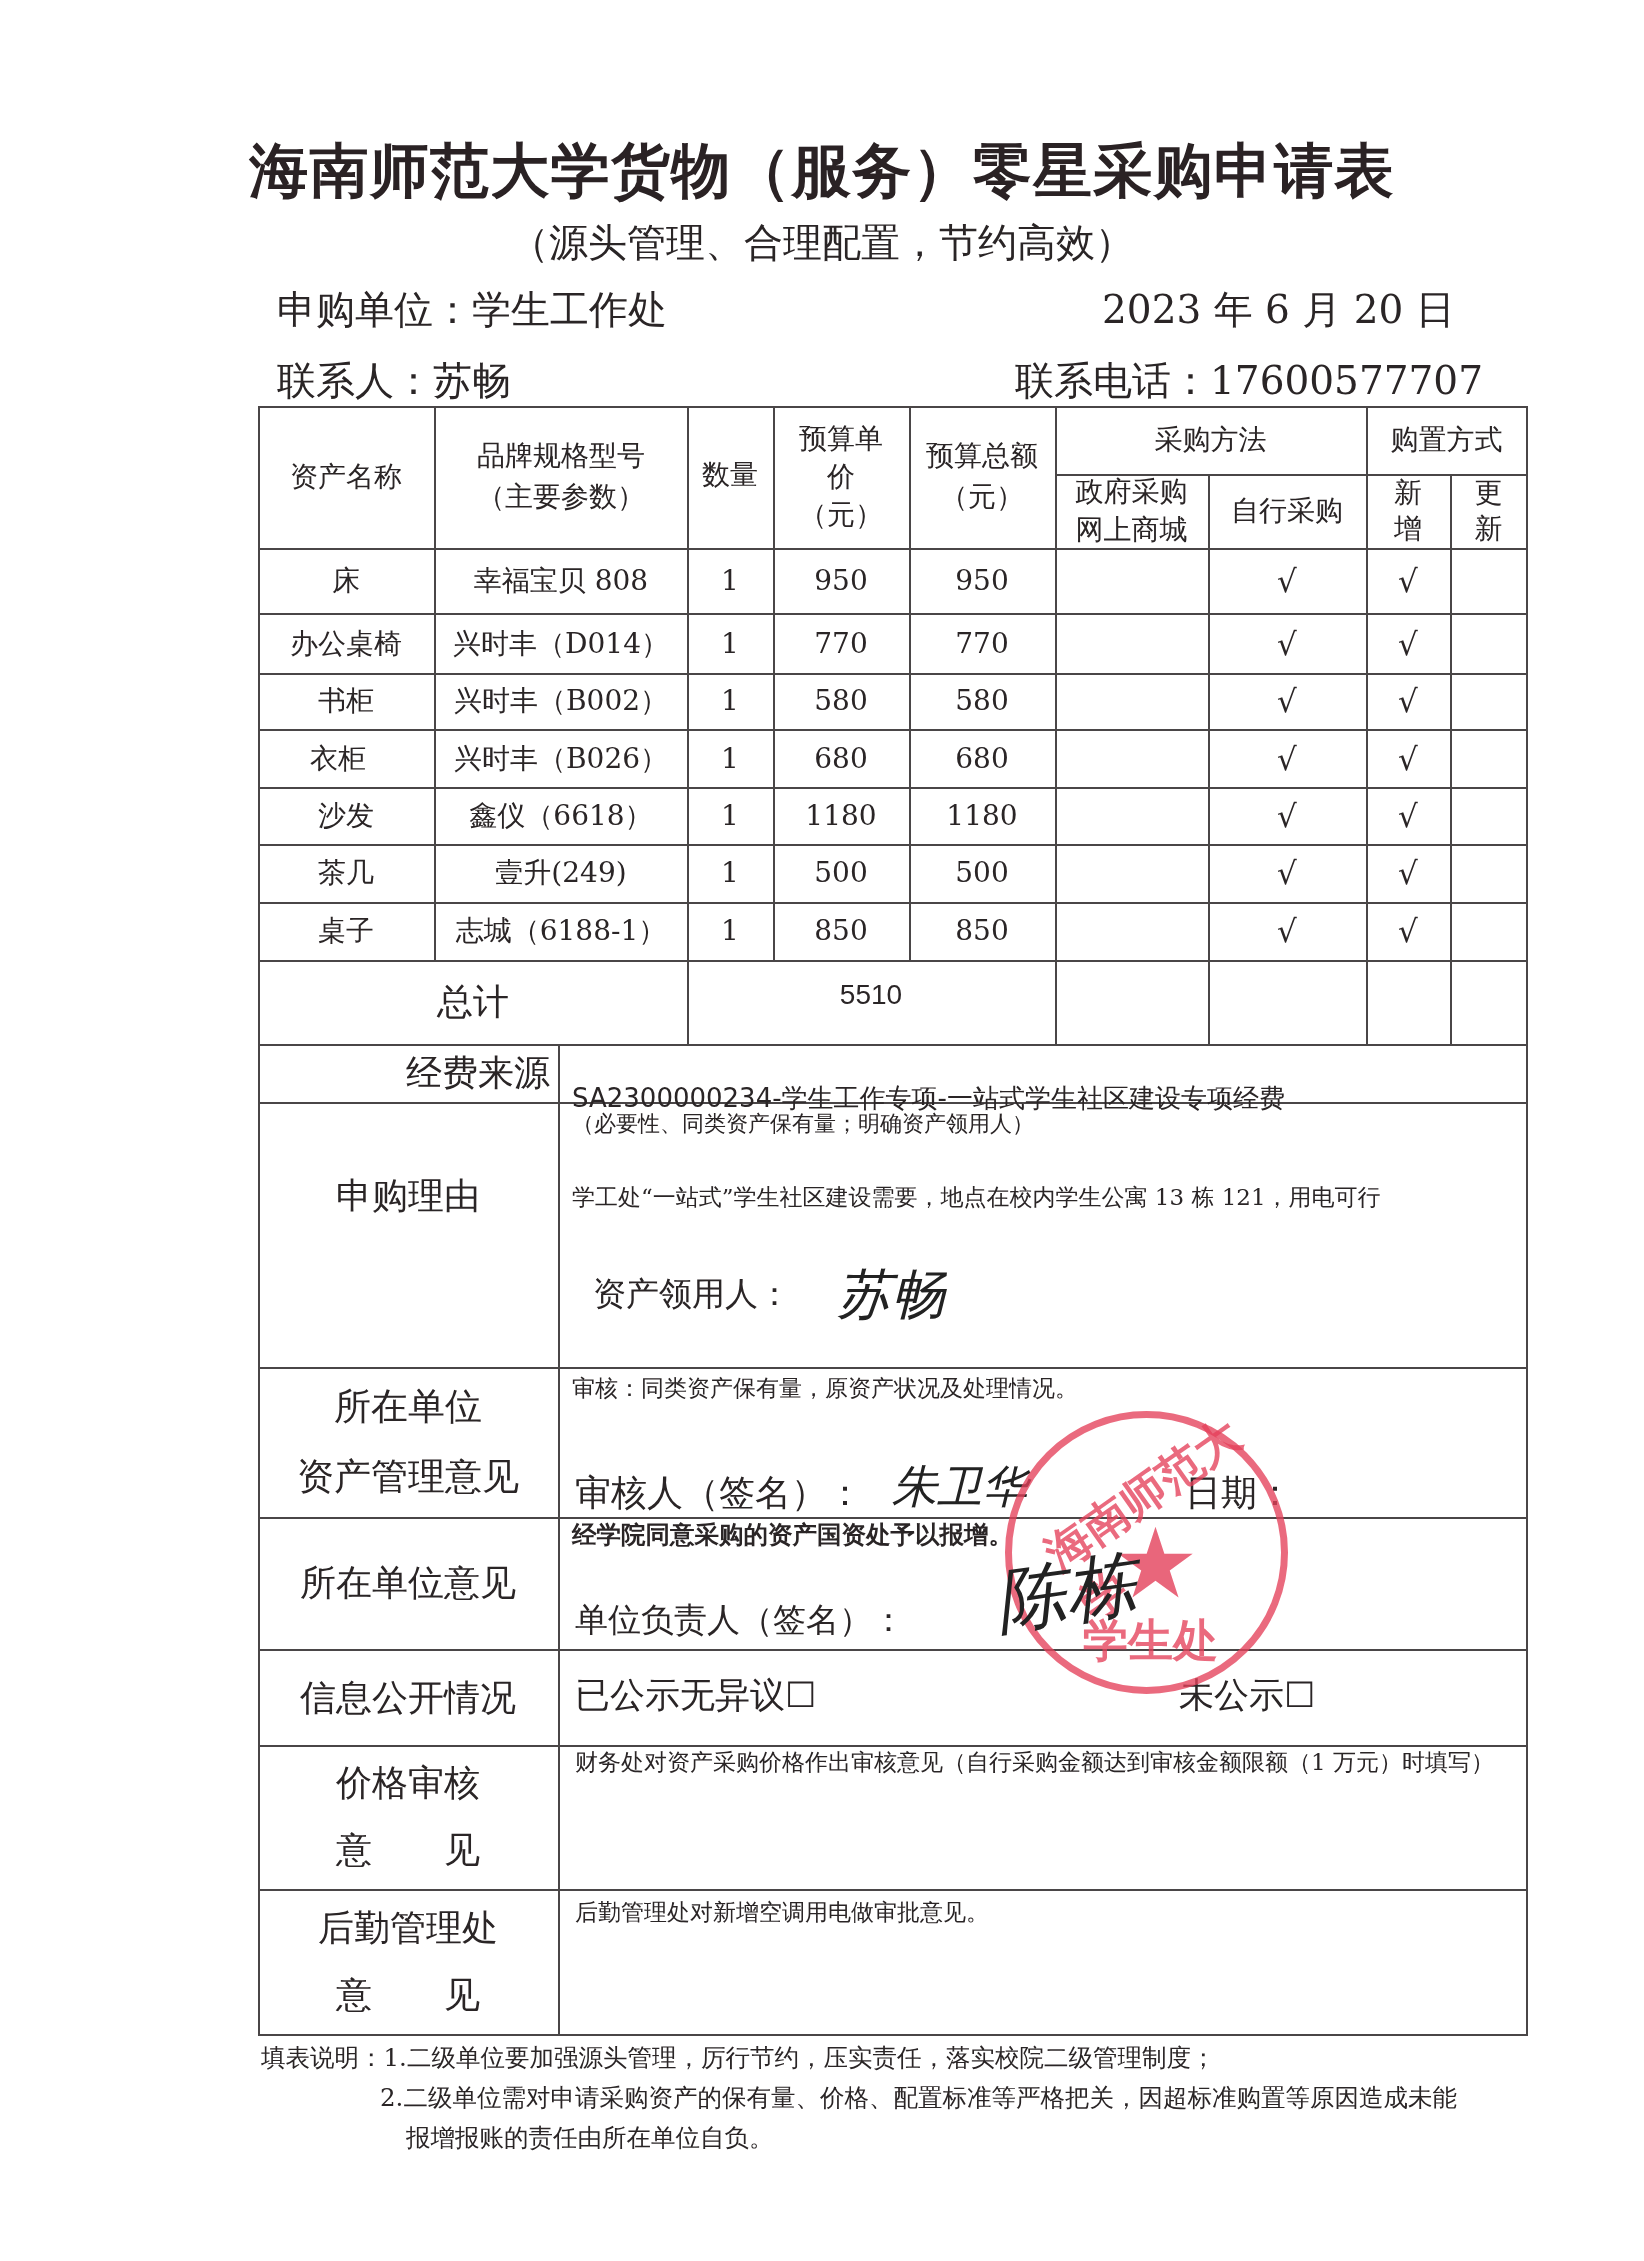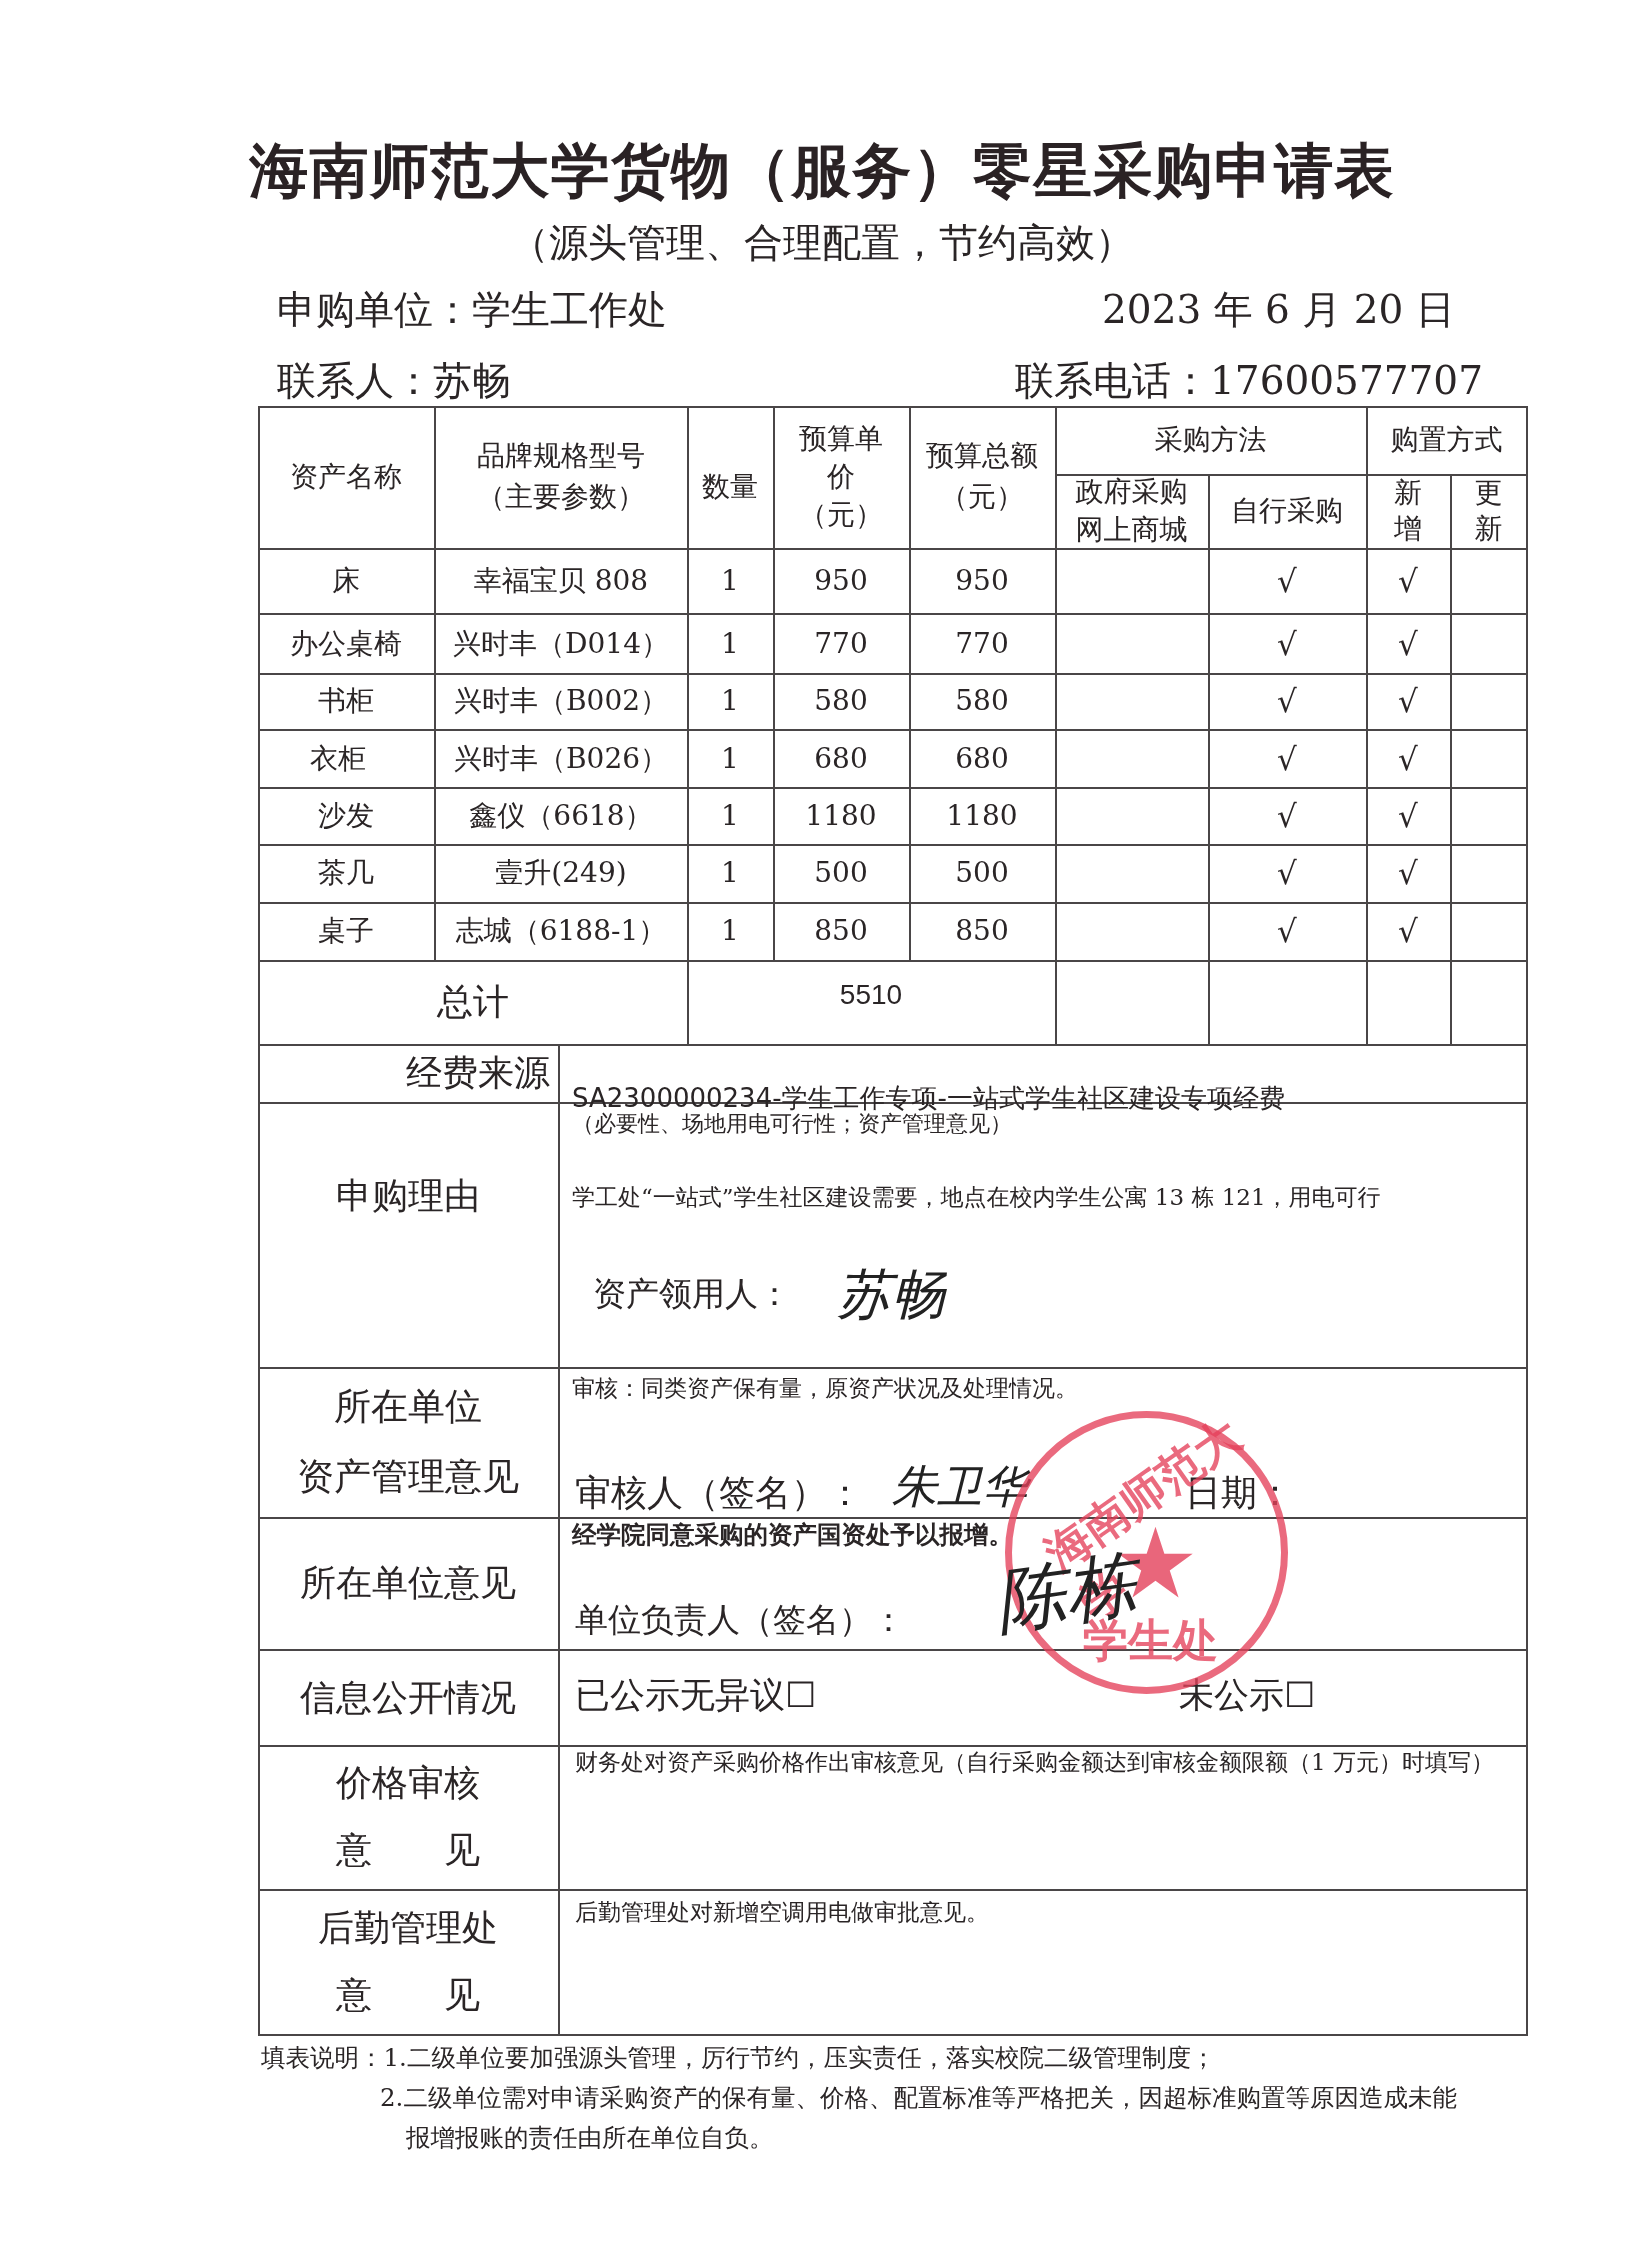--- a/index.html
+++ b/index.html
@@ -79,21 +79,21 @@
   <div class="tbl-line v" style="left:1450px; top:474px; height:570px;"></div>
 
   <div class="tbl-line v" style="left:558px; top:1044px; height:992px;"></div>
 </div>
 
 <div class="cell" style="left:258px; top:406px; width:176px; height:142px;">
     <span>资产名称</span>
   </div>
 <div class="cell" style="left:434px; top:406px; width:254px; height:142px; white-space:pre-line;"><span>品牌规格型号
 （主要参数）</span></div>
-<div class="cell" style="left:687px; top:416px; width:86px; height:142px;">
+<div class="cell" style="left:687px; top:404px; width:86px; height:142px;">
     <span>数量</span>
   </div>
 <div class="cell" style="left:773px; top:406px; width:136px; height:142px; white-space:pre-line; line-height:1.35;"><span>预算单
 价
 （元）</span></div>
 <div class="cell" style="left:909px; top:406px; width:146px; height:142px; white-space:pre-line;"><span>预算总额
 （元）</span></div>
 <div class="cell" style="left:1055px; top:406px; width:311px; height:68px;">
     <span>采购方法</span>
   </div>
@@ -188,21 +188,21 @@
   <div class="cell" style="left:1450px; top:903px; width:77px; height:57px;"></div>
 </div>
 
 <div class="cell big" style="left:258px; top:961px; width:430px; height:82px;border-radius:15px;">总计</div>
 <div class="cell" style="left:687px; top:961px; width:368px; height:69px; font-family:Liberation Sans, sans-serif;">5510</div>
 
 <div class="cell big" style="left:258px; top:1045px; width:364px; height:57px;padding-left:38px;">经费来源</div>
 <div class="txt" style="left:572px; top:1057px; font-size:26px; font-family:'DejaVu Sans',sans-serif;margin-top:24px;">SA2300000234-学生工作专项-一站式学生社区建设专项经费</div>
 
 <div class="cell big" style="left:258px; top:1103px; width:300px; height:187px;">申购理由</div>
-<div class="txt" style="left:572px; top:1109px; font-size:22px;">（必要性、场地用电可行性；资产管理意见）</div>
+<div class="txt" style="left:572px; top:1109px; font-size:22px;">（必要性、同类资产保有量；明确资产领用人）</div>
 <div class="txt" style="left:572px; top:1182px; font-size:23px;">学工处“一站式”学生社区建设需要，地点在校内学生公寓 13 栋 121，用电可行</div>
 <div class="txt lg" style="left:593px; top:1272px; font-size:33px;">资产领用人：</div>
 <div class="sig" style="left:837px; top:1259px; font-size:54px;">苏畅</div>
 
 <div class="cell label" style="left:258px; top:1368px; width:300px; height:148px; white-space:pre-line;">所在单位
 资产管理意见</div>
 <div class="txt" style="left:572px; top:1373px; font-size:23px;">审核：同类资产保有量，原资产状况及处理情况。</div>
 <div class="txt lg" style="left:575px; top:1469px;">审核人（签名）：</div>
 <div class="sig" style="left:892px; top:1457px; font-size:45px;">朱卫华</div>
 <div class="txt lg" style="left:1185px; top:1469px;">日期：</div>

